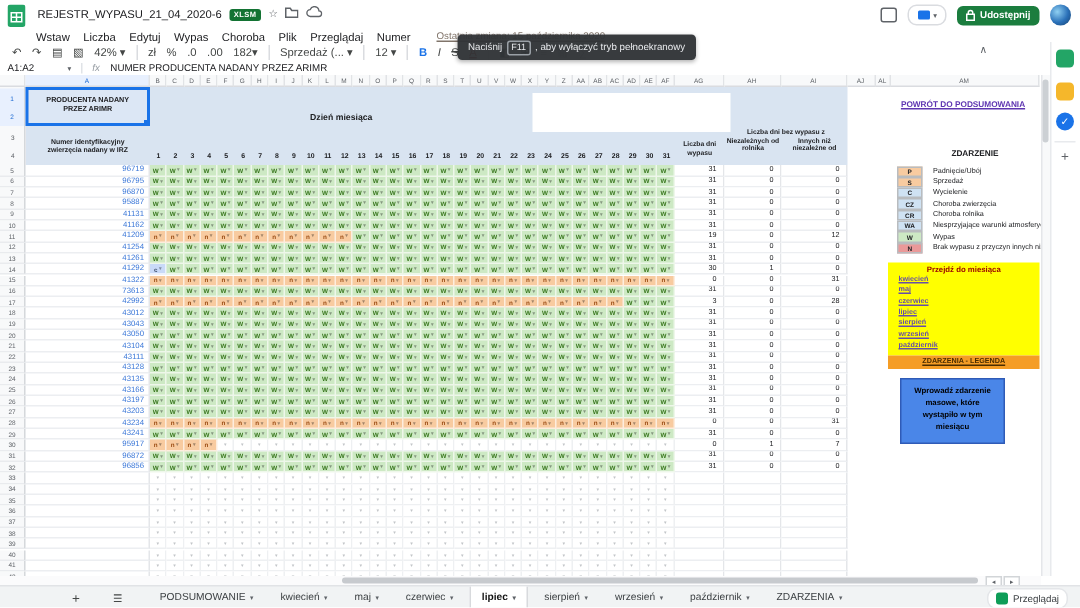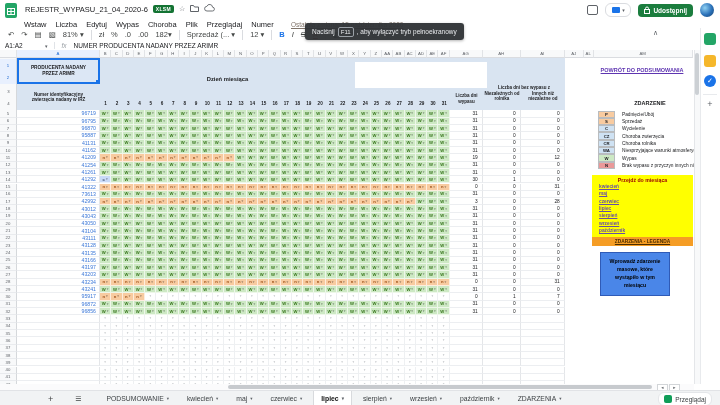--- a/index.html
+++ b/index.html
@@ -159,21 +159,21 @@
       <div class="menu-item">Przeglądaj</div>
       <div class="menu-item">Numer</div>
     </div>
   <div class="abs" id="last-change">Ostatnia zmiana: 15 października 2020</div>
 
   <div class="abs" id="toolbar">
     <span class="ti">↶</span>
     <span class="ti">↷</span>
     <span class="ti">▤</span>
     <span class="ti">▧</span>
-    <span class="ti"><span>81%</span> ▾</span>
+    <span class="ti"><span>42%</span> ▾</span>
     <span class="tsep"></span>
     <span class="ti">zł</span>
     <span class="ti">%</span>
     <span class="ti">.0</span>
     <span class="ti">.00</span>
     <span class="ti"><span>182</span>▾</span>
     <span class="tsep"></span>
     <span class="ti"><span>Sprzedaż (...</span> ▾</span>
     <span class="tsep"></span>
     <span class="ti"><span>12</span> ▾</span>

